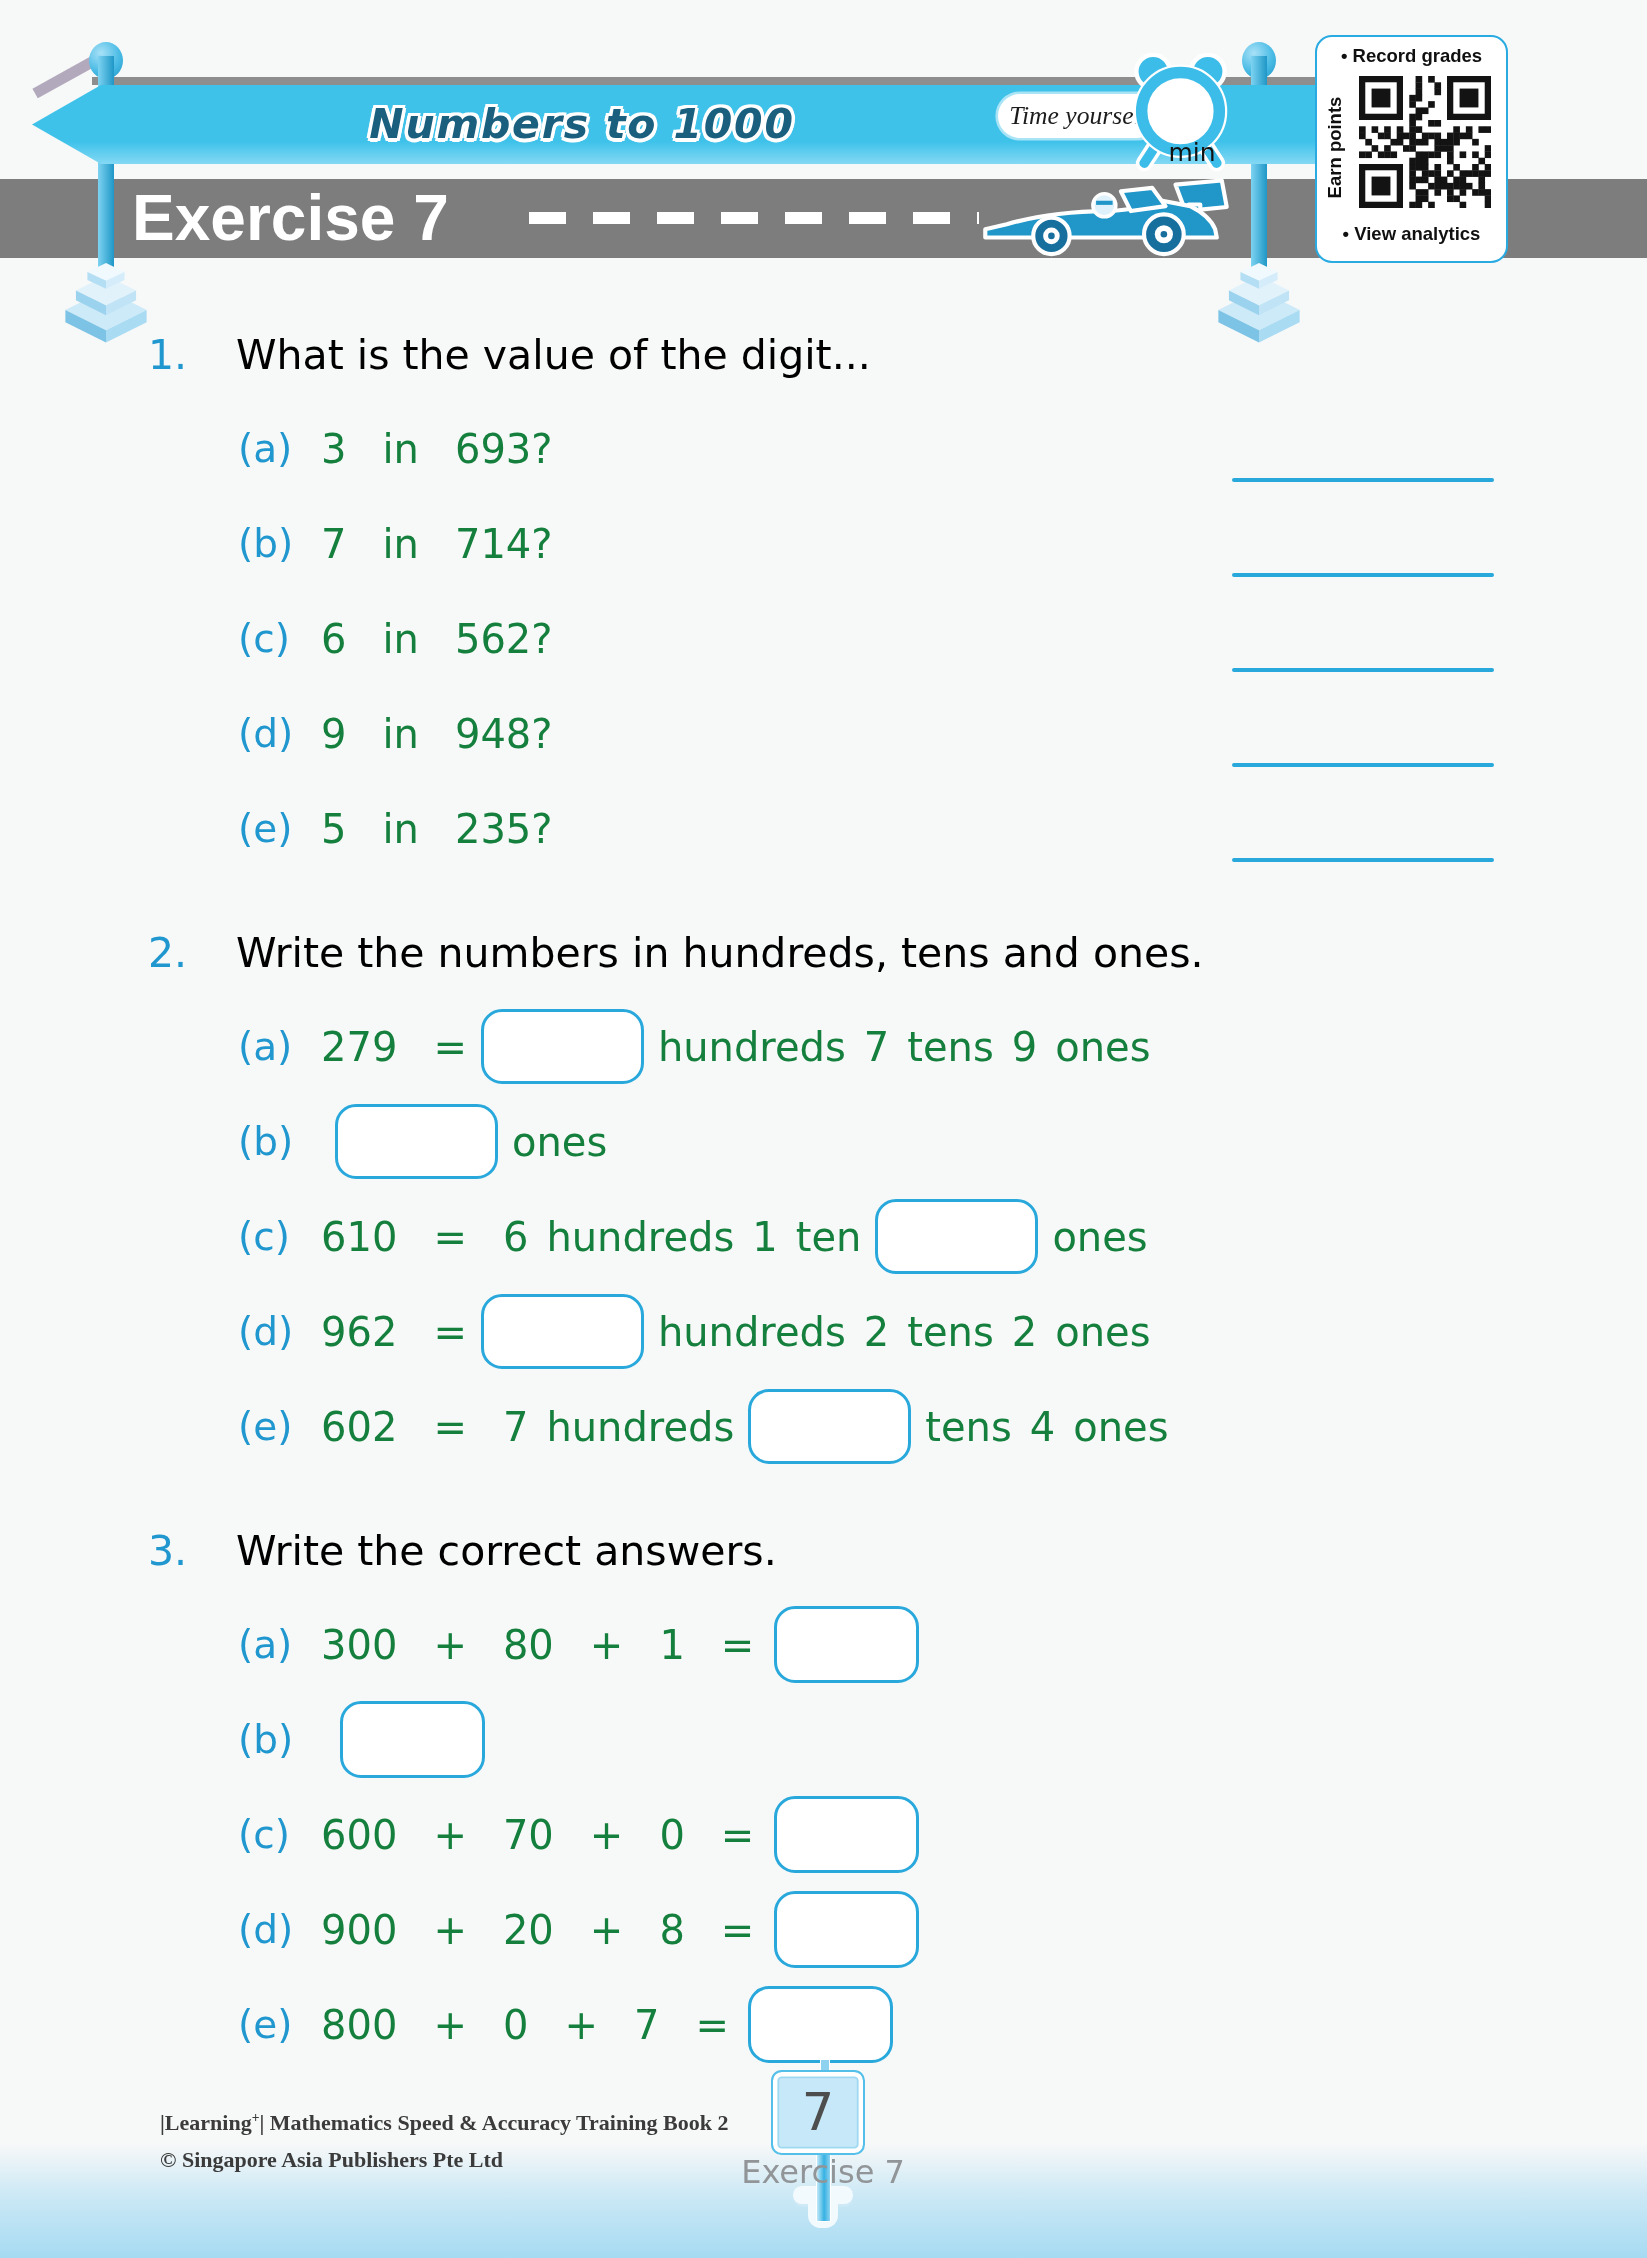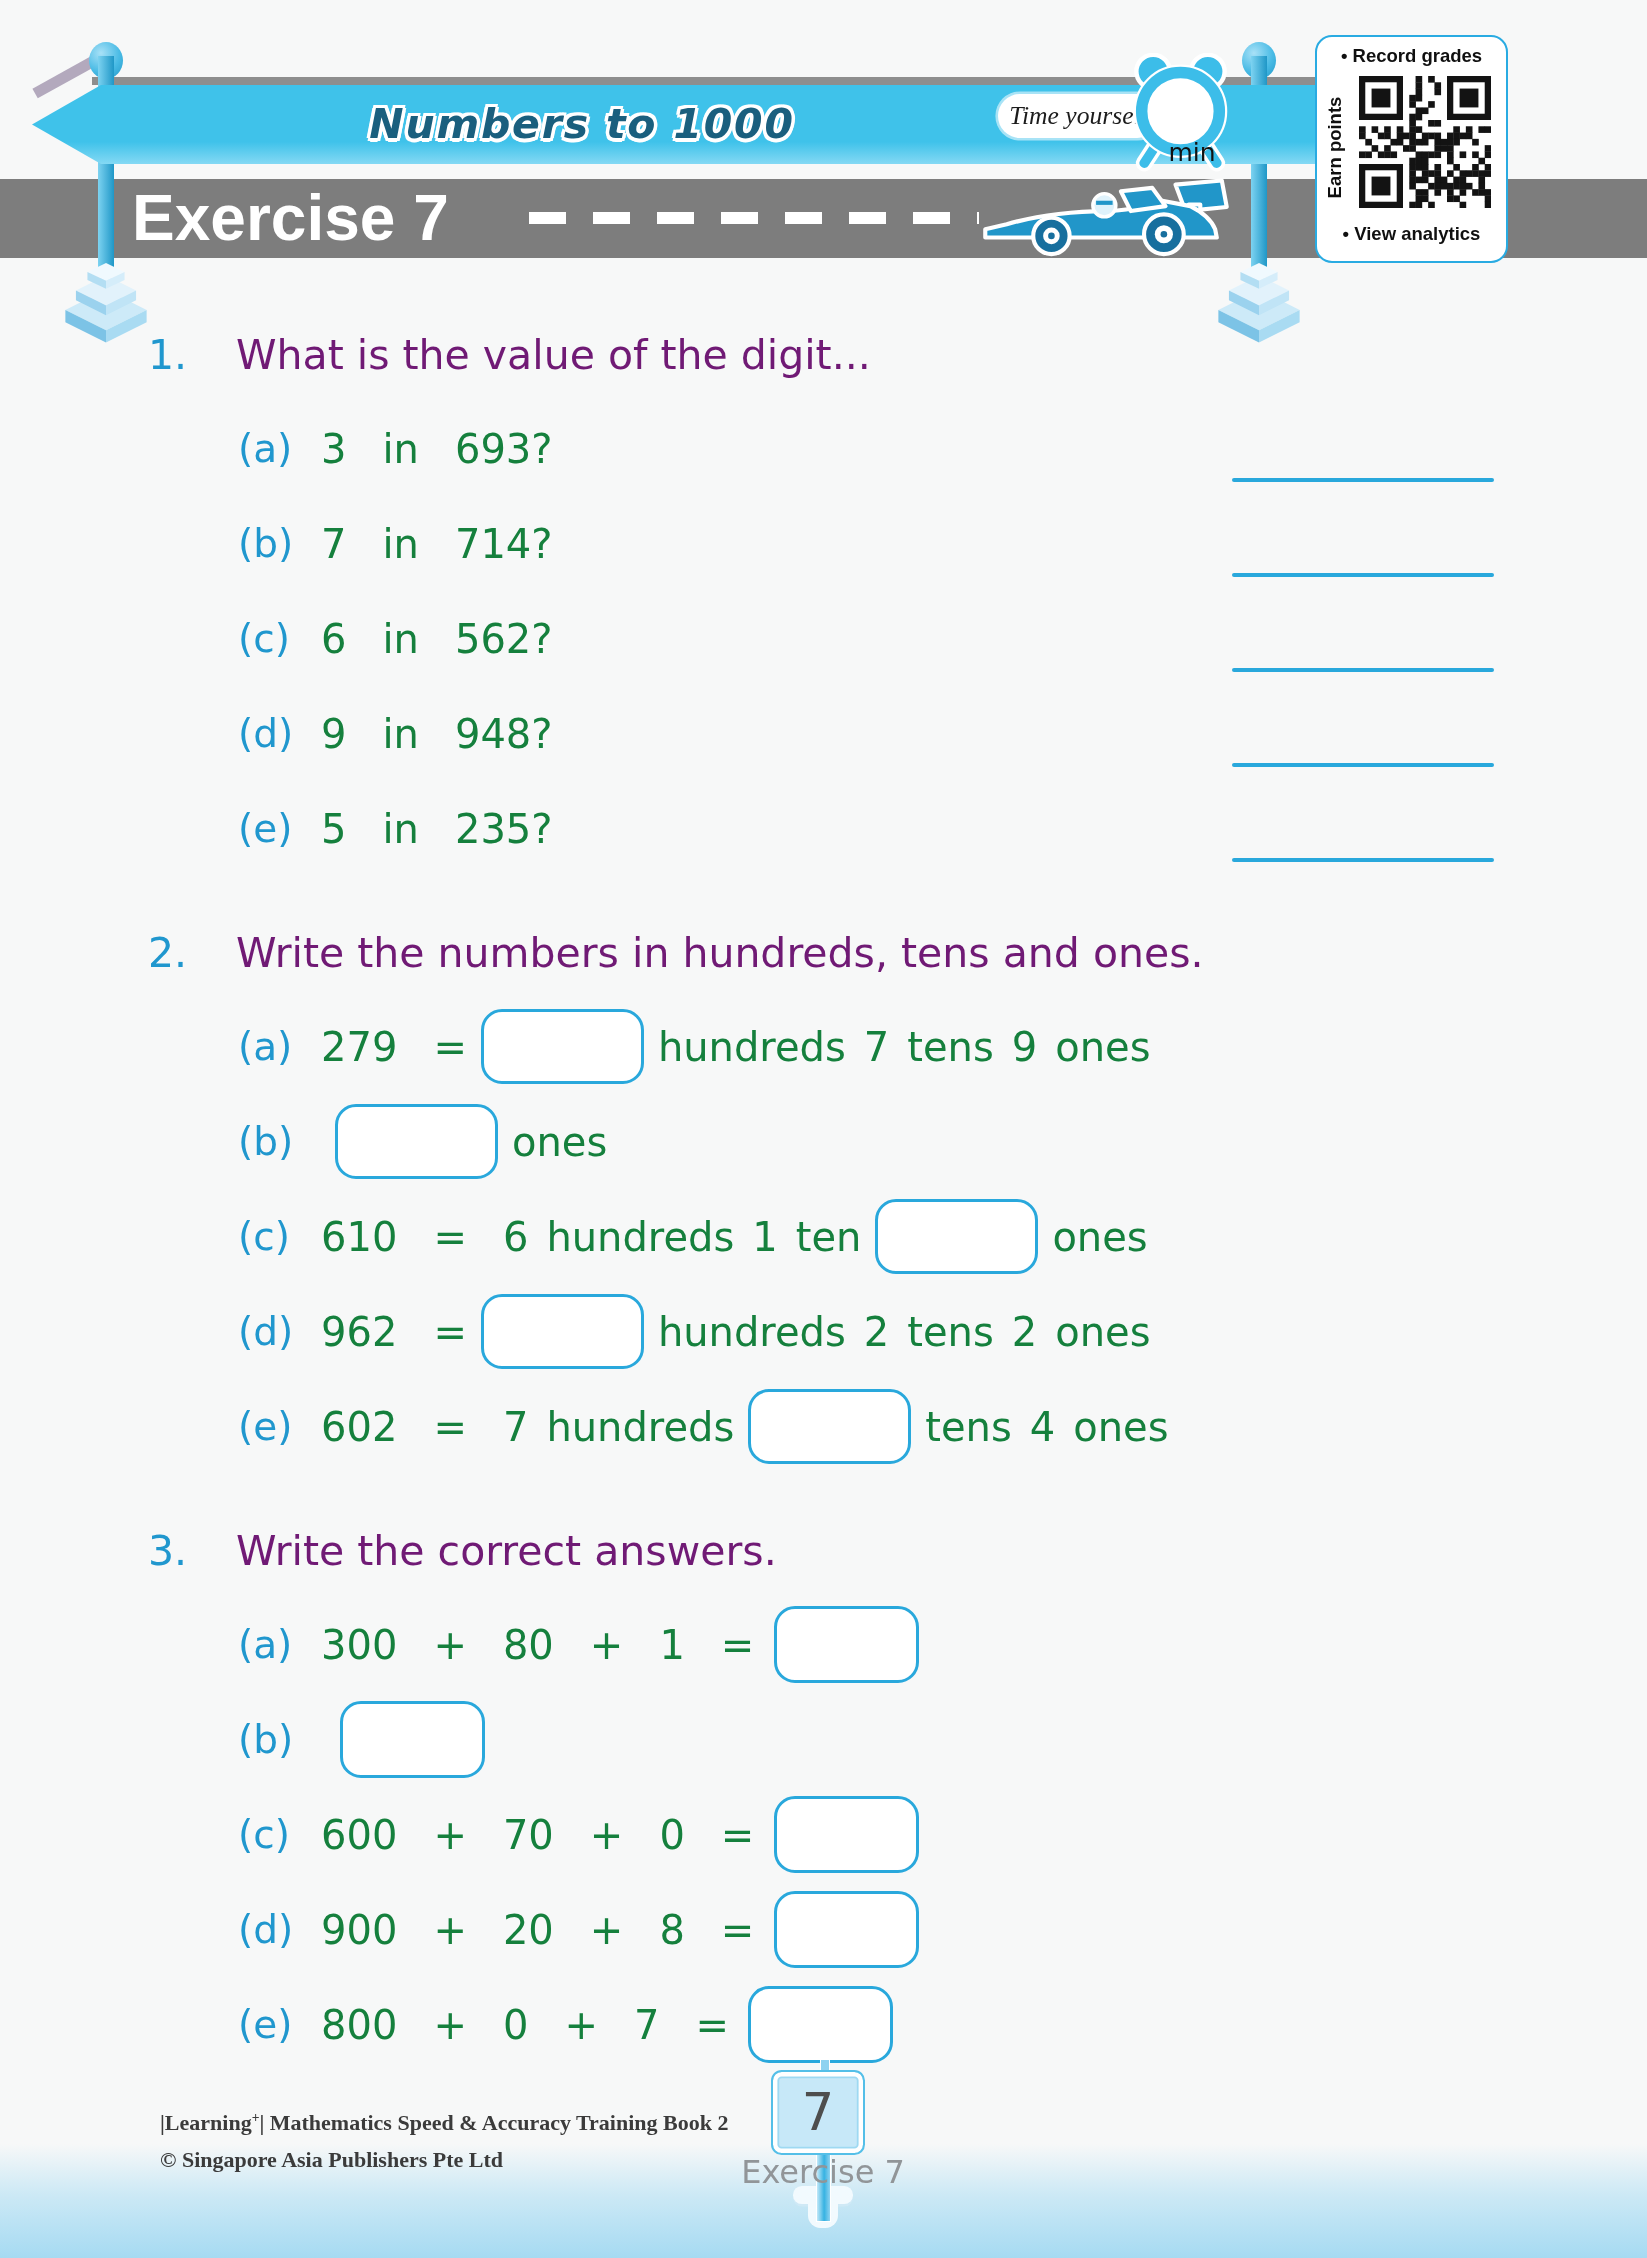--- a/index.html
+++ b/index.html
@@ -49,21 +49,21 @@
   .qr-top{margin-top:8px;}
   .qr-mid{position:relative;height:152px;margin-top:3.5px;}
   .qr-side{position:absolute;left:-58px;top:66px;width:150px;height:21px;transform:rotate(-90deg);
           text-align:center;font-family:"Liberation Sans",sans-serif;font-weight:bold;font-size:18.5px;color:#101010;}
   .qr-code{position:absolute;left:42px;top:5.3px;width:132px;height:132px;cursor:pointer;}
 
   
   .question{position:absolute;left:0;width:1647px;}
   .prow{position:relative;height:92px;display:flex;align-items:center;padding-left:236px;}
   .qnum{position:absolute;left:148px;font-size:41px;color:#2097ce;}
-  .qprompt{font-size:41px;color:#701a75;white-space:pre-wrap;}
+  .qprompt{font-size:41px;color:#000000;white-space:pre-wrap;}
   .irow{position:relative;height:95px;display:flex;align-items:center;padding-left:238px;}
   .ilabel{width:83px;flex:none;font-size:39px;color:#2097ce;}
   .itext{font-size:40px;color:#15803d;white-space:pre-wrap;word-spacing:5.3px;}
   .ans-line{position:absolute;left:1232px;width:262px;height:4.4px;border-radius:2.6px;background:#29a8dc;bottom:14px;cursor:text;}
   .ans-box{flex:none;width:157px;height:69px;background:#fff;border:3.5px solid #29a8dc;border-radius:21px;
           margin:0 14px;cursor:text;}
   .q3 .ans-box{width:139px;height:71px;margin-left:19.4px;}
 
   
   .foot-line{position:absolute;left:160px;font-family:"Liberation Serif",serif;font-size:22px;color:#3b3b3b;z-index:6;font-weight:bold;}

